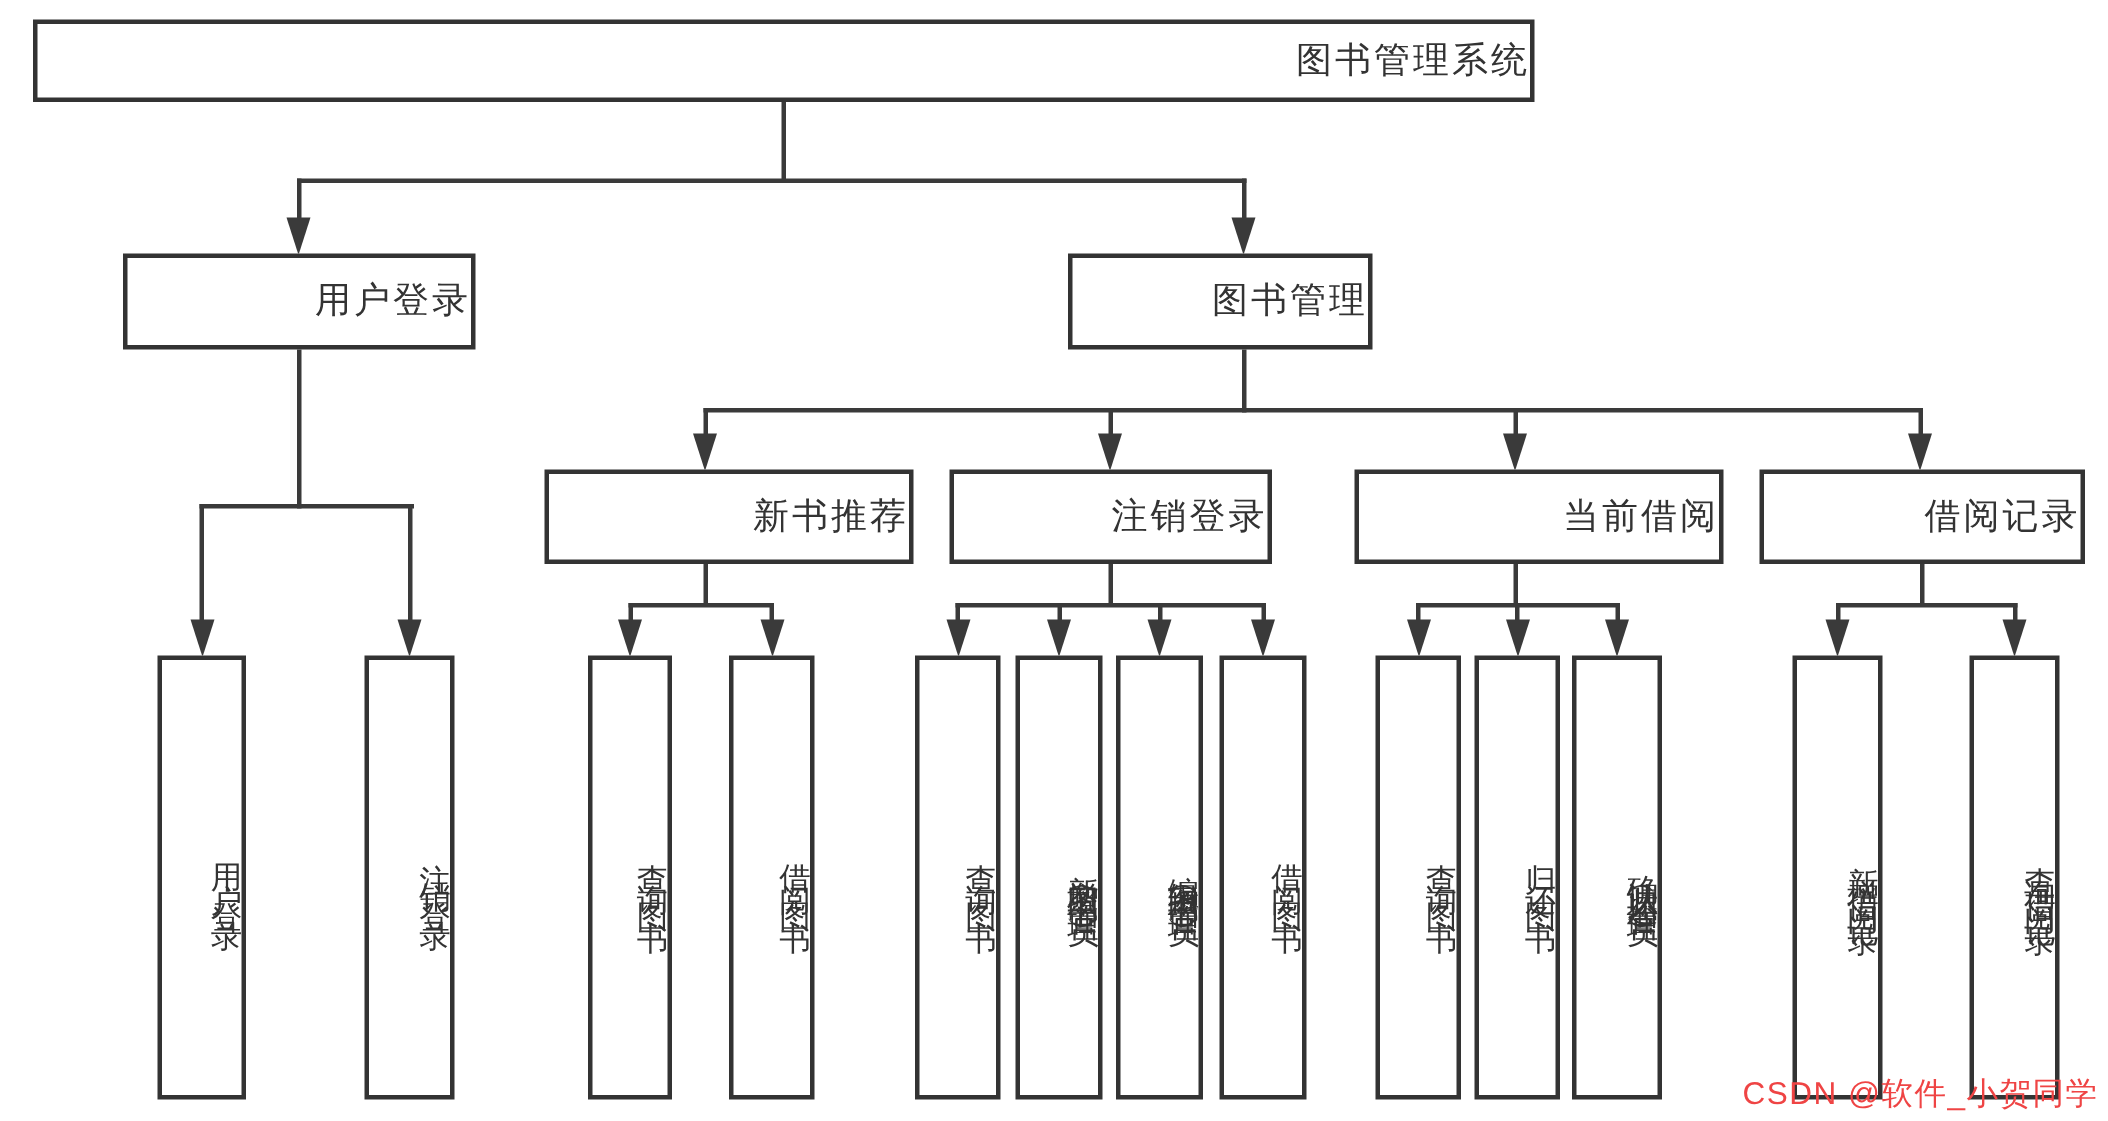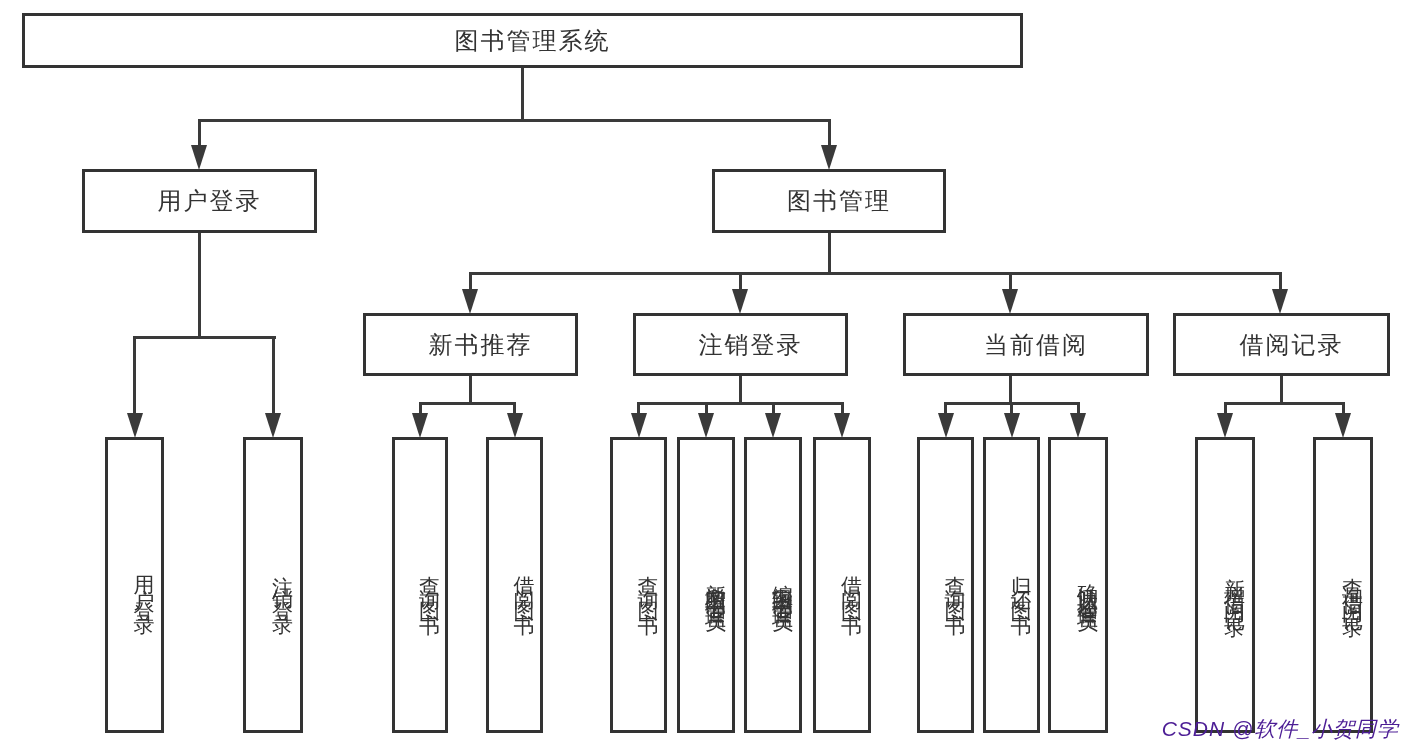--- a/index.html
+++ b/index.html
@@ -14,21 +14,21 @@
     background: #ffffff;
     overflow: hidden;
   }
   .node {
     position: absolute;
     box-sizing: border-box;
     border: 3px solid #333333;
     background: #ffffff;
     display: flex;
     align-items: center;
-    justify-content: center;
+    justify-content: flex-end;
     padding-left: 20px;
   }
   .hlabel {
     color: #333333;
     font-size: 24px;
     letter-spacing: 2px;
     white-space: nowrap;
     line-height: 1;
   }
   .vlabel {
@@ -51,25 +51,24 @@
     height: 0;
     border-left: 8px solid transparent;
     border-right: 8px solid transparent;
     border-top: 25px solid #3a3a3a;
   }
   .watermark {
     position: absolute;
     right: 6px;
     bottom: 4px;
     font-size: 21px;
-    color: #4c1d95;
+    color: #ef4444;
     letter-spacing: 1px;
     white-space: nowrap;
     z-index: 5;
-    font-style: italic;
   }
 </style>
 </head>
 <body>
 
 <div id="canvas">
 
   <div class="node" style="left:22px;top:13px;width:1001px;height:55px">
     <span class="hlabel">图书管理系统</span>
   </div>
@@ -77,21 +76,21 @@
   <div class="line" style="left:521px;top:68px;width:3px;height:54px"></div>
   <div class="line" style="left:198px;top:119px;width:633px;height:3px"></div>
   <div class="line" style="left:198px;top:119px;width:3px;height:30px"></div>
   <div class="line" style="left:828px;top:119px;width:3px;height:30px"></div>
   <div class="arrow" style="left:191px;top:145px"></div>
   <div class="arrow" style="left:821px;top:145px"></div>
 
   <div class="node" style="left:82px;top:169px;width:235px;height:64px">
     <span class="hlabel">用户登录</span>
   </div>
-  <div class="node" style="left:712px;top:169px;width:234px;height:64px">
+  <div class="node" style="left:712px;top:169px;width:203px;height:64px">
     <span class="hlabel">图书管理</span>
   </div>
 
   <div class="line" style="left:198px;top:233px;width:3px;height:106px"></div>
   <div class="line" style="left:133px;top:336px;width:143px;height:3px"></div>
   <div class="line" style="left:133px;top:336px;width:3px;height:80px"></div>
   <div class="line" style="left:272px;top:336px;width:3px;height:80px"></div>
   <div class="arrow" style="left:127px;top:413px"></div>
   <div class="arrow" style="left:265px;top:413px"></div>
 
@@ -99,21 +98,21 @@
   <div class="line" style="left:469px;top:272px;width:813px;height:3px"></div>
   <div class="line" style="left:469px;top:272px;width:3px;height:20px"></div>
   <div class="line" style="left:739px;top:272px;width:3px;height:20px"></div>
   <div class="line" style="left:1009px;top:272px;width:3px;height:20px"></div>
   <div class="line" style="left:1279px;top:272px;width:3px;height:20px"></div>
   <div class="arrow" style="left:462px;top:289px"></div>
   <div class="arrow" style="left:732px;top:289px"></div>
   <div class="arrow" style="left:1002px;top:289px"></div>
   <div class="arrow" style="left:1272px;top:289px"></div>
 
-  <div class="node" style="left:363px;top:313px;width:215px;height:63px">
+  <div class="node" style="left:363px;top:313px;width:246px;height:63px">
     <span class="hlabel">新书推荐</span>
   </div>
   <div class="node" style="left:633px;top:313px;width:215px;height:63px">
     <span class="hlabel">注销登录</span>
   </div>
   <div class="node" style="left:903px;top:313px;width:246px;height:63px">
     <span class="hlabel">当前借阅</span>
   </div>
   <div class="node" style="left:1173px;top:313px;width:217px;height:63px">
     <span class="hlabel">借阅记录</span>

